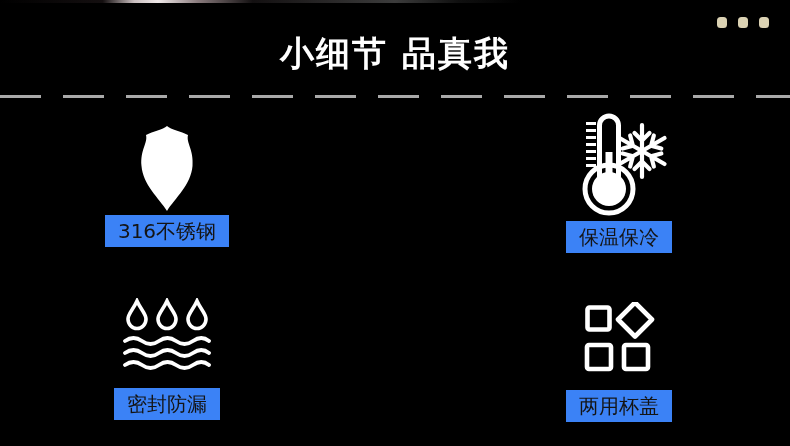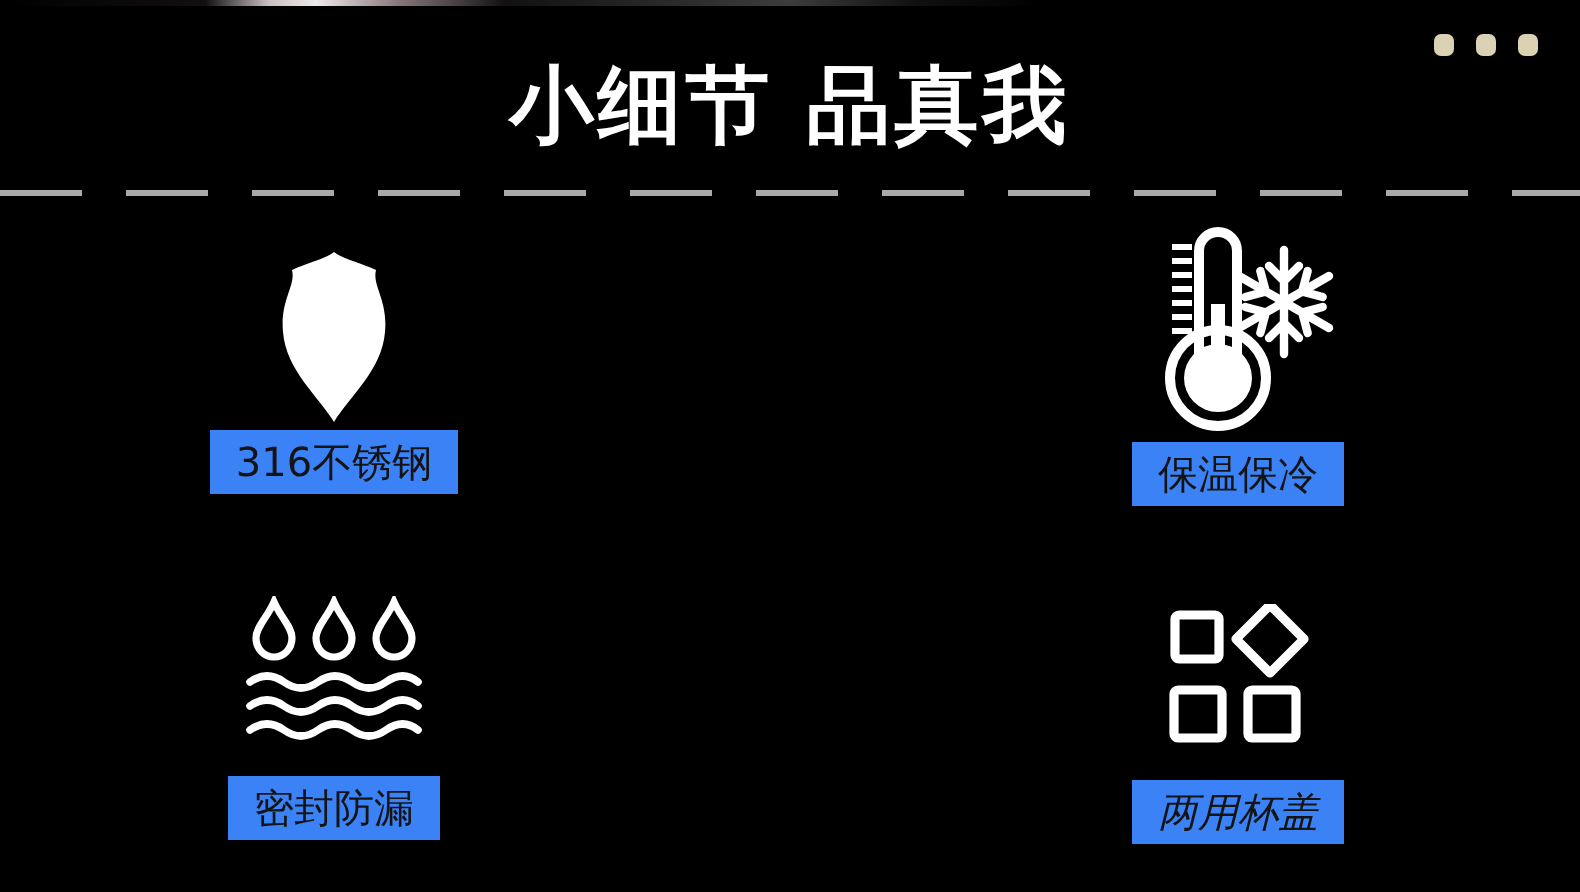--- a/index.html
+++ b/index.html
@@ -9,39 +9,39 @@
   }
   
   .top-strip{
     position:absolute;left:0;top:0;width:790px;height:3px;
     background:linear-gradient(90deg,#000 0%,#140f10 13%,#cabfc0 17%,#f0e9e9 20%,#8a7c7e 25%,#131011 32%,#3c3c3c 50%,#101010 58%,#000 66%);
   }
   .dots{position:absolute;top:17px;right:21px;display:flex;gap:11px;}
   .dot{width:10px;height:11px;border-radius:3.5px;background:#dbd2b3;}
   .title{
     position:absolute;top:34px;left:0;width:100%;text-align:center;
-    color:#ffffff;font-size:42px;font-weight:bold;letter-spacing:2px;line-height:38px;
+    color:#ffffff;font-size:34px;font-weight:bold;letter-spacing:2px;line-height:38px;
   }
   .dash-line{
     position:absolute;top:95px;left:0;width:790px;height:2.5px;
     background:repeating-linear-gradient(to right,#a9a9a9 0 41px,transparent 41px 63px);
   }
   .cell{position:absolute;width:220px;display:flex;flex-direction:column;align-items:center;}
   .cell-tl{left:57px;top:126px;}
   .cell-tr{left:509px;top:110px;}
   .cell-bl{left:57px;top:298px;}
   .cell-br{left:509px;top:302px;}
   .feature-label{
     background:#3b82f6;color:#141414;font-size:20px;font-weight:500;
     line-height:24px;padding:4px 13px;white-space:nowrap;
   }
   .cell-tl .feature-label{margin-top:3px;}
   .cell-tr .feature-label{margin-top:5px;}
   .cell-bl .feature-label{margin-top:18px;}
-  .cell-br .feature-label{margin-top:16px;font-style:italic;}
+  .cell-br .feature-label{margin-top:16px;}
   .icon-box{display:block;line-height:0;}
   svg{display:block;}
 </style>
 </head>
 <body>
 
 <div id="stage">
 
   <div class="top-strip"></div>
 

